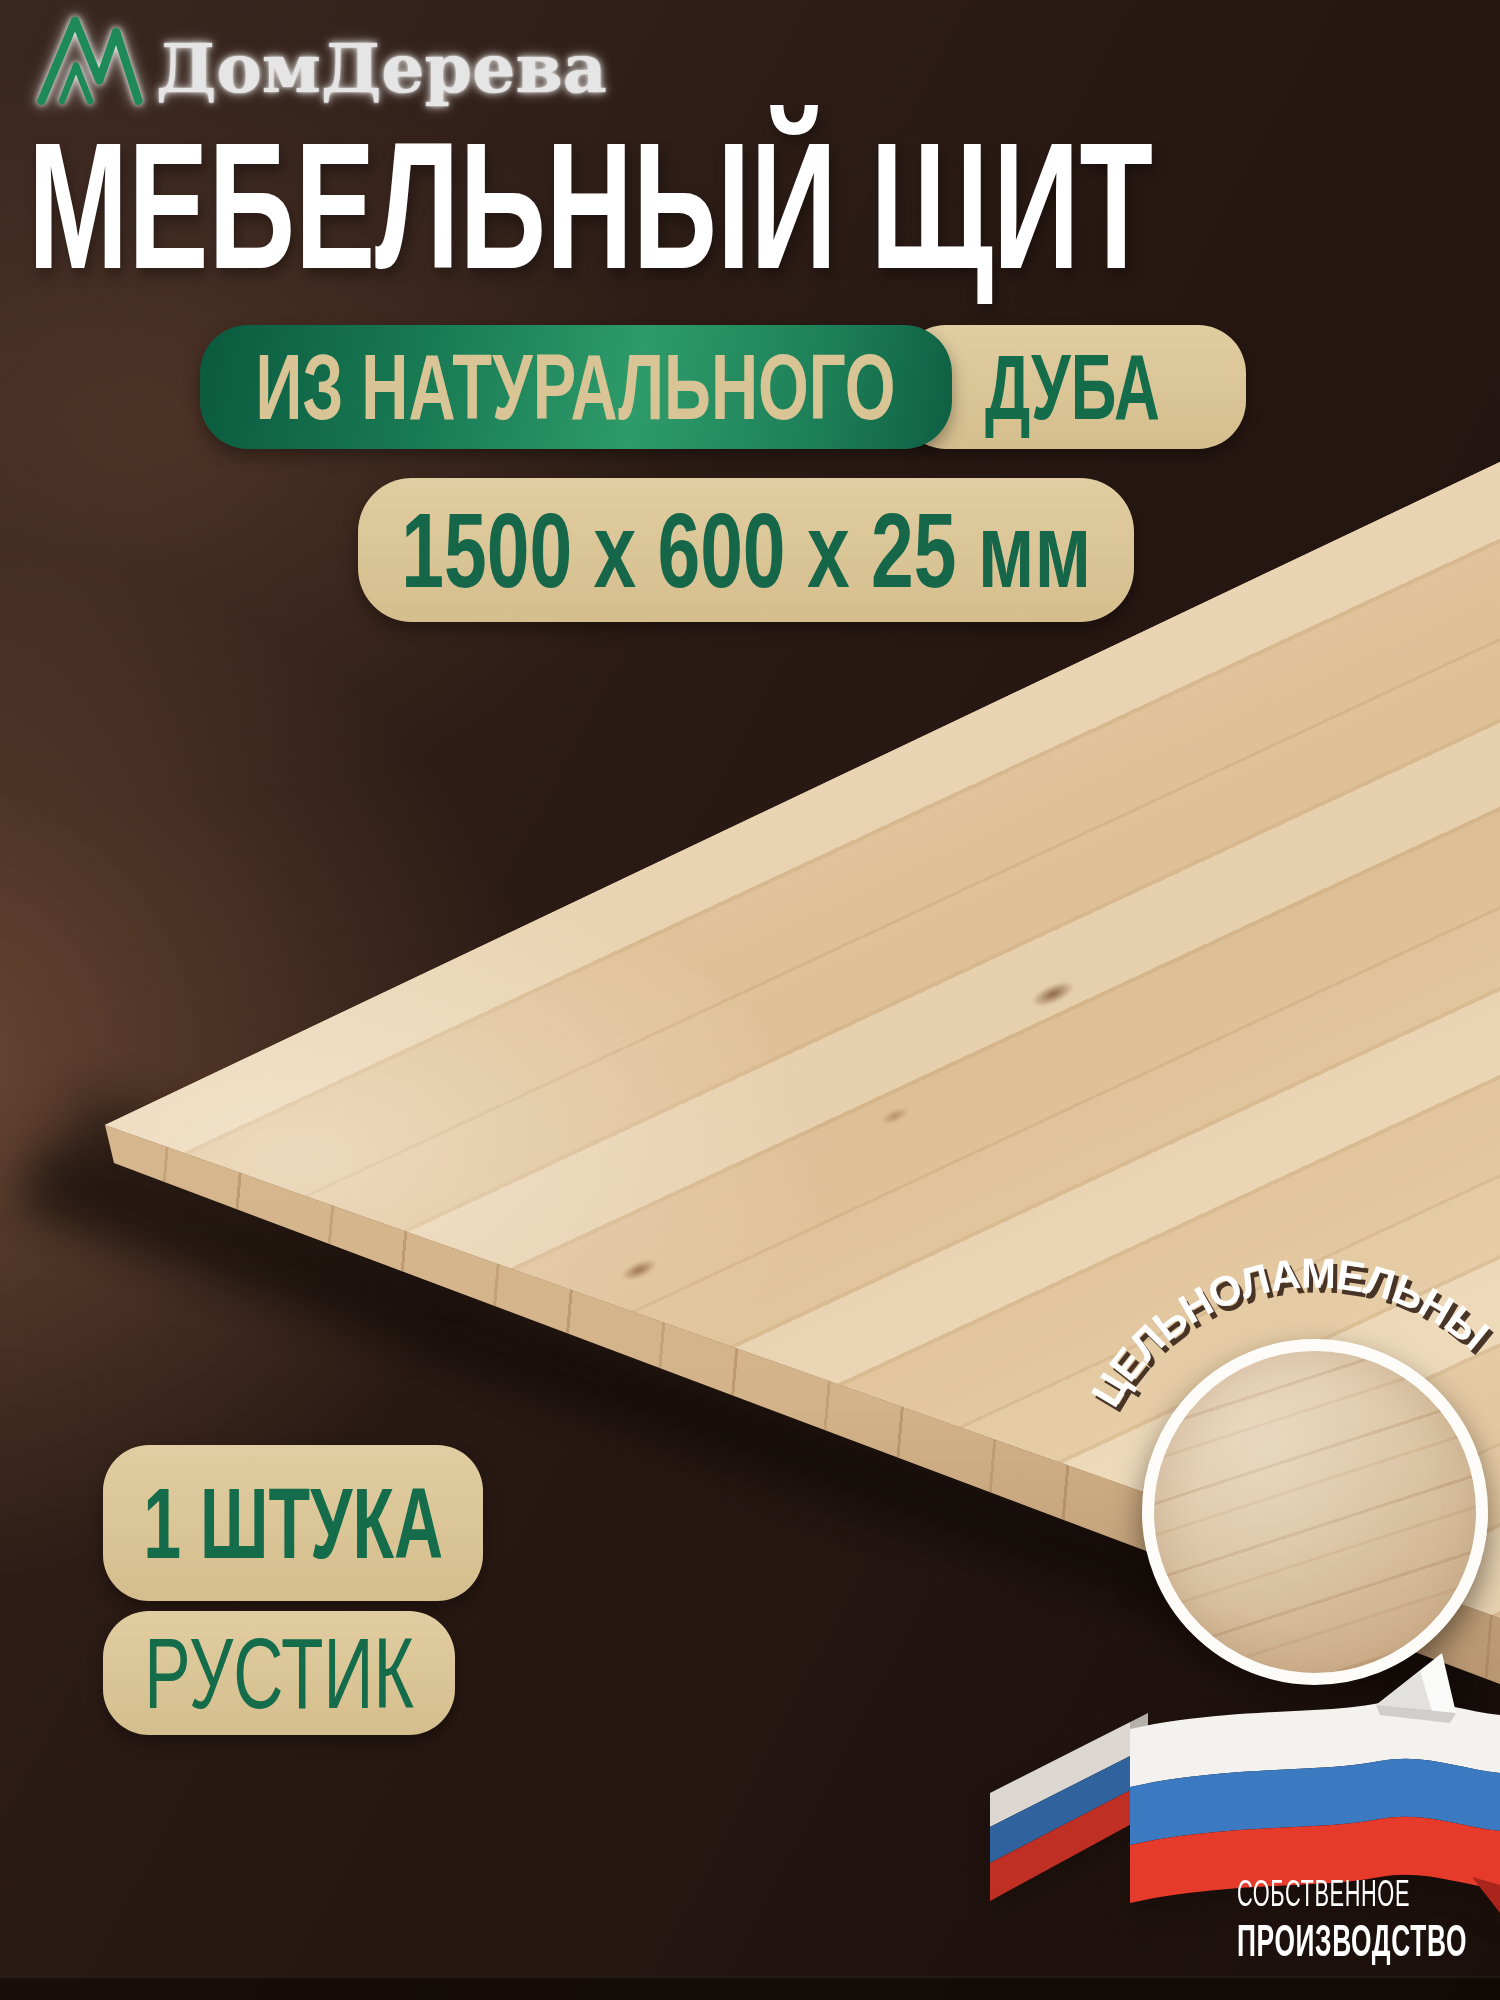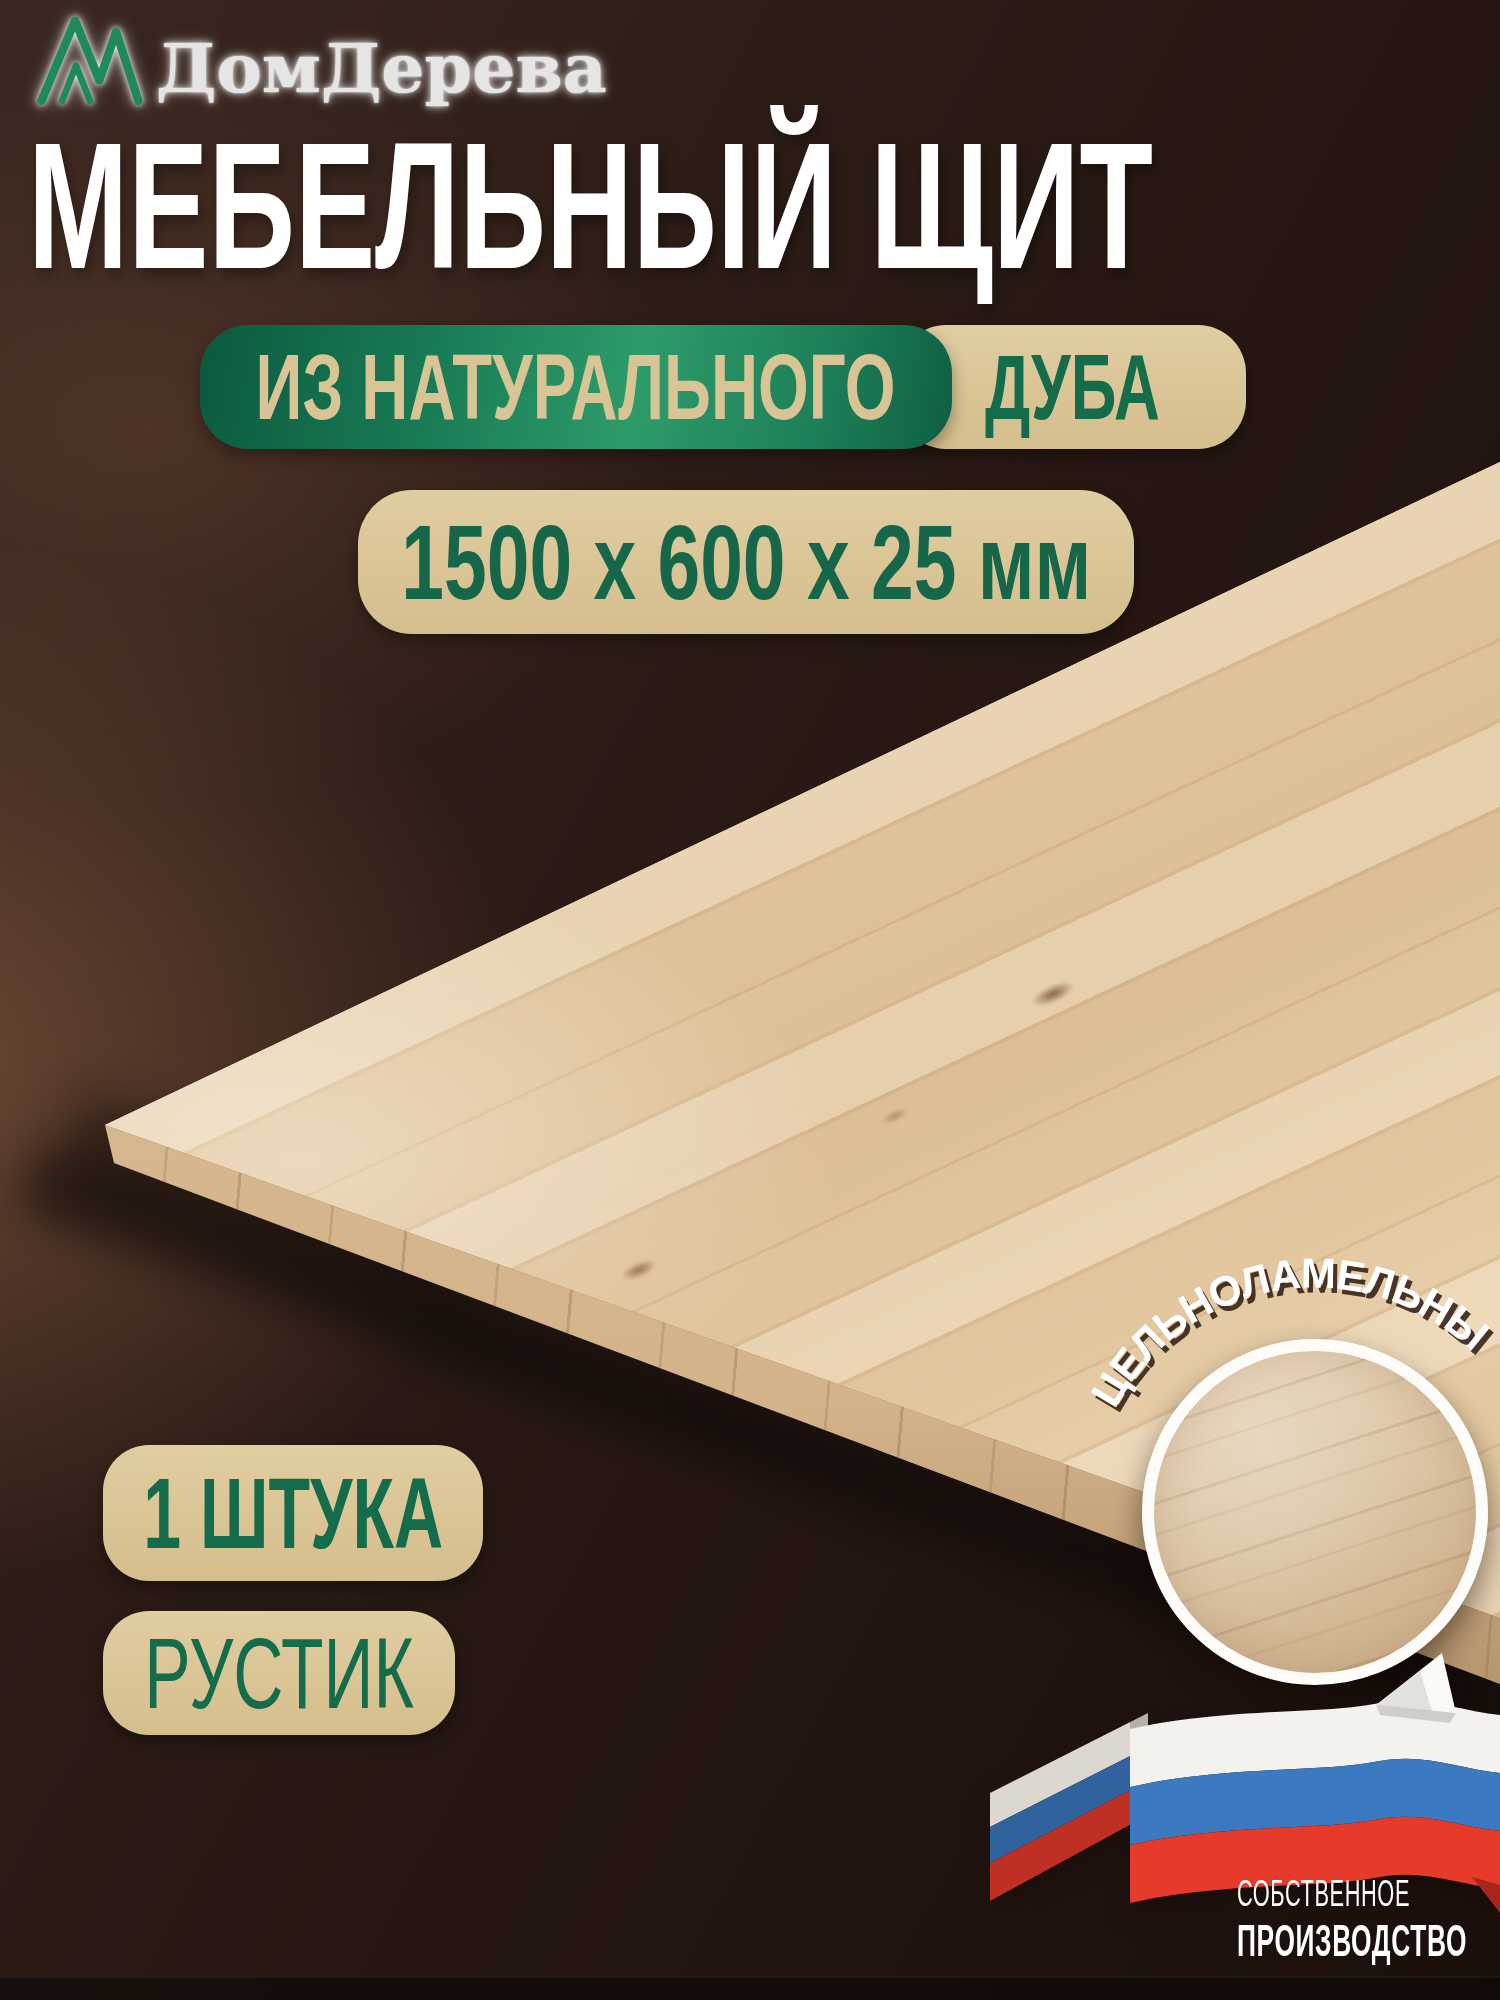--- a/index.html
+++ b/index.html
@@ -65,22 +65,22 @@
   .pill{position:absolute;display:flex;align-items:center;justify-content:center;
     white-space:nowrap;z-index:10;box-shadow:0 7px 16px rgba(0,0,0,.35);}
   .pill-beige{background:linear-gradient(180deg,#e0cda1,#d5be8d);color:#156c4a;}
   .pill-green{background:linear-gradient(100deg,#0b5a3e 0%,#187a54 30%,#2e9b6a 58%,#1d7f58 82%,#0e5f42 100%);
     color:#d8c494;}
   .pill-material{left:898px;top:325px;width:348px;height:124px;border-radius:48px;z-index:9;
     font-weight:bold;font-size:92px;}
   .pill-prefix{left:200px;top:325px;width:752px;height:124px;border-radius:48px;
     font-weight:bold;font-size:92px;}
   .pill-dims{left:358px;top:478px;width:776px;height:144px;border-radius:54px;
-    font-weight:bold;font-size:106px;color:#16674a;margin-top:12px;}
-  .pill-qty{left:103px;top:1445px;width:380px;height:136px;border-radius:46px;
+    font-weight:bold;font-size:106px;color:#16674a;}
+  .pill-qty{left:103px;top:1445px;width:380px;height:156px;border-radius:46px;
     font-weight:bold;font-size:100px;}
   .pill-grade{left:103px;top:1605px;width:352px;height:124px;border-radius:46px;
     font-weight:normal;font-size:100px;margin-top:6px;}
 
   .fit{display:inline-block;transform-origin:center center;}
   .fit-l{transform-origin:left center;}
 
   
   .zoom-circle{position:absolute;left:1142px;top:1339px;width:346px;height:346px;border-radius:50%;
     box-sizing:border-box;border:12px solid #fdfcf9;z-index:8;

